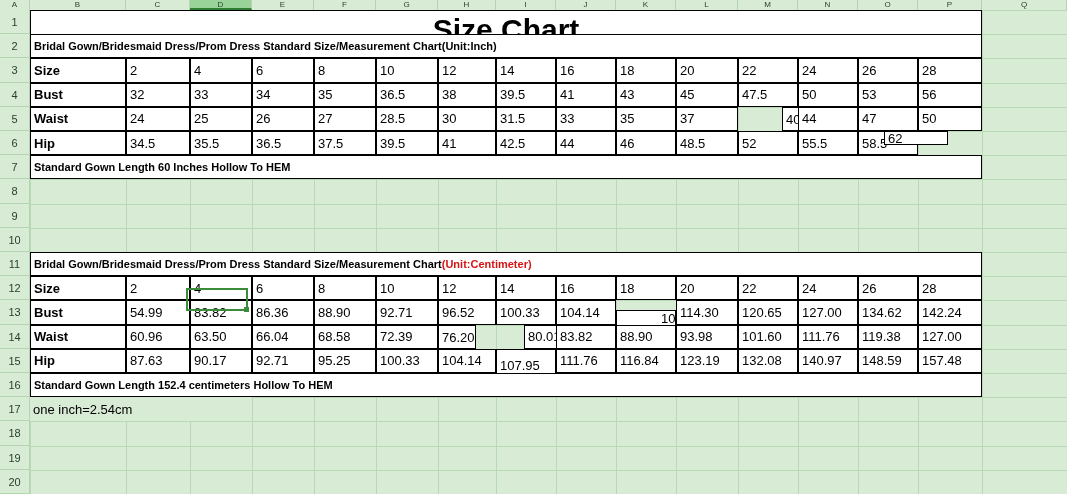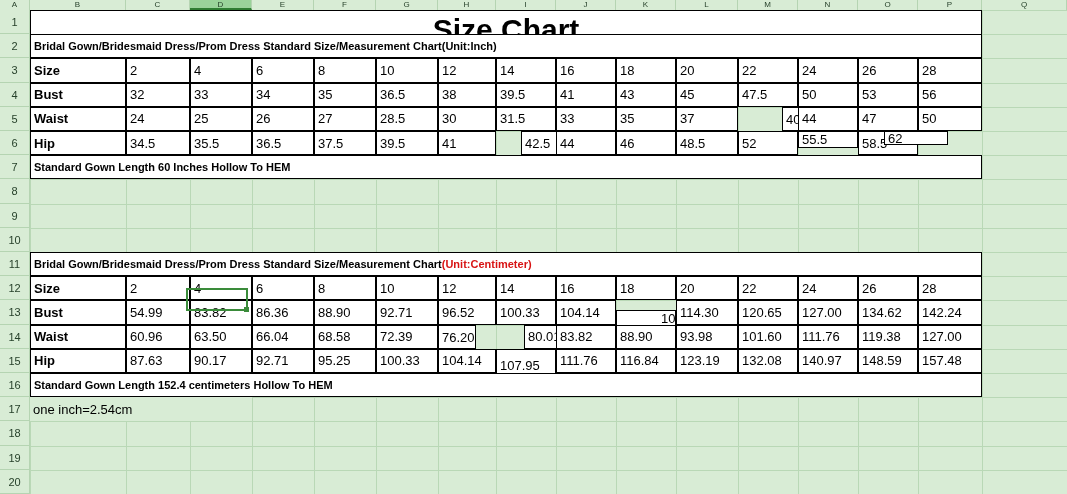--- a/index.html
+++ b/index.html
@@ -268,26 +268,26 @@
       <div class="cell box" style="left: 798px; top: 106.8px; width: 60px; height: 24.2px;">44</div>
       <div class="cell box" style="left: 858px; top: 106.8px; width: 60px; height: 24.2px;">47</div>
       <div class="cell box" style="left: 918px; top: 106.8px; width: 64px; height: 24.2px;">50</div>
       <div class="cell box b" style="left: 30px; top: 131px; width: 96px; height: 24.2px;">Hip</div>
       <div class="cell box" style="left: 126px; top: 131px; width: 64px; height: 24.2px;">34.5</div>
       <div class="cell box" style="left: 190px; top: 131px; width: 62px; height: 24.2px;">35.5</div>
       <div class="cell box" style="left: 252px; top: 131px; width: 62px; height: 24.2px;">36.5</div>
       <div class="cell box" style="left: 314px; top: 131px; width: 62px; height: 24.2px;">37.5</div>
       <div class="cell box" style="left: 376px; top: 131px; width: 62px; height: 24.2px;">39.5</div>
       <div class="cell box" style="left: 438px; top: 131px; width: 58px; height: 24.2px;">41</div>
-      <div class="cell box" style="left: 521px; top: 131px; width: 60px; height: 24.2px;">42.5</div>
+      <div class="cell box" style="left: 496px; top: 131px; width: 60px; height: 24.2px;">42.5</div>
       <div class="cell box" style="left: 556px; top: 131px; width: 60px; height: 24.2px;">44</div>
       <div class="cell box" style="left: 616px; top: 131px; width: 60px; height: 24.2px;">46</div>
       <div class="cell box" style="left: 676px; top: 131px; width: 62px; height: 24.2px;">48.5</div>
       <div class="cell box" style="left: 738px; top: 131px; width: 60px; height: 24.2px;">52</div>
-      <div class="cell box" style="left: 798px; top: 131px; width: 60px; height: 17px;">55.5</div>
+      <div class="cell box" style="left: 798px; top: 131px; width: 60px; height: 24px;">55.5</div>
       <div class="cell box" style="left: 858px; top: 131px; width: 60px; height: 24.2px;">58.5</div>
       <div class="cell box" style="left: 884px; top: 131px; width: 64px; height: 14px;">62</div>
       <div class="cell banner" style="left: 30px; top: 155.2px; width: 952px; height: 24.2px;">Standard Gown Length 60 Inches Hollow To HEM</div>
       <div class="cell banner" style="left: 30px; top: 252px; width: 952px; height: 24.2px;">Bridal Gown/Bridesmaid Dress/Prom Dress Standard Size/Measurement Chart<span class="red">(Unit:Centimeter)</span></div>
       <div class="cell box b" style="left: 30px; top: 276.2px; width: 96px; height: 24.2px;">Size</div>
       <div class="cell box" style="left: 126px; top: 276.2px; width: 64px; height: 24.2px;">2</div>
       <div class="cell box" style="left: 190px; top: 276.2px; width: 62px; height: 24.2px;">4</div>
       <div class="cell box" style="left: 252px; top: 276.2px; width: 62px; height: 24.2px;">6</div>
       <div class="cell box" style="left: 314px; top: 276.2px; width: 62px; height: 24.2px;">8</div>
       <div class="cell box" style="left: 376px; top: 276.2px; width: 62px; height: 24.2px;">10</div>

